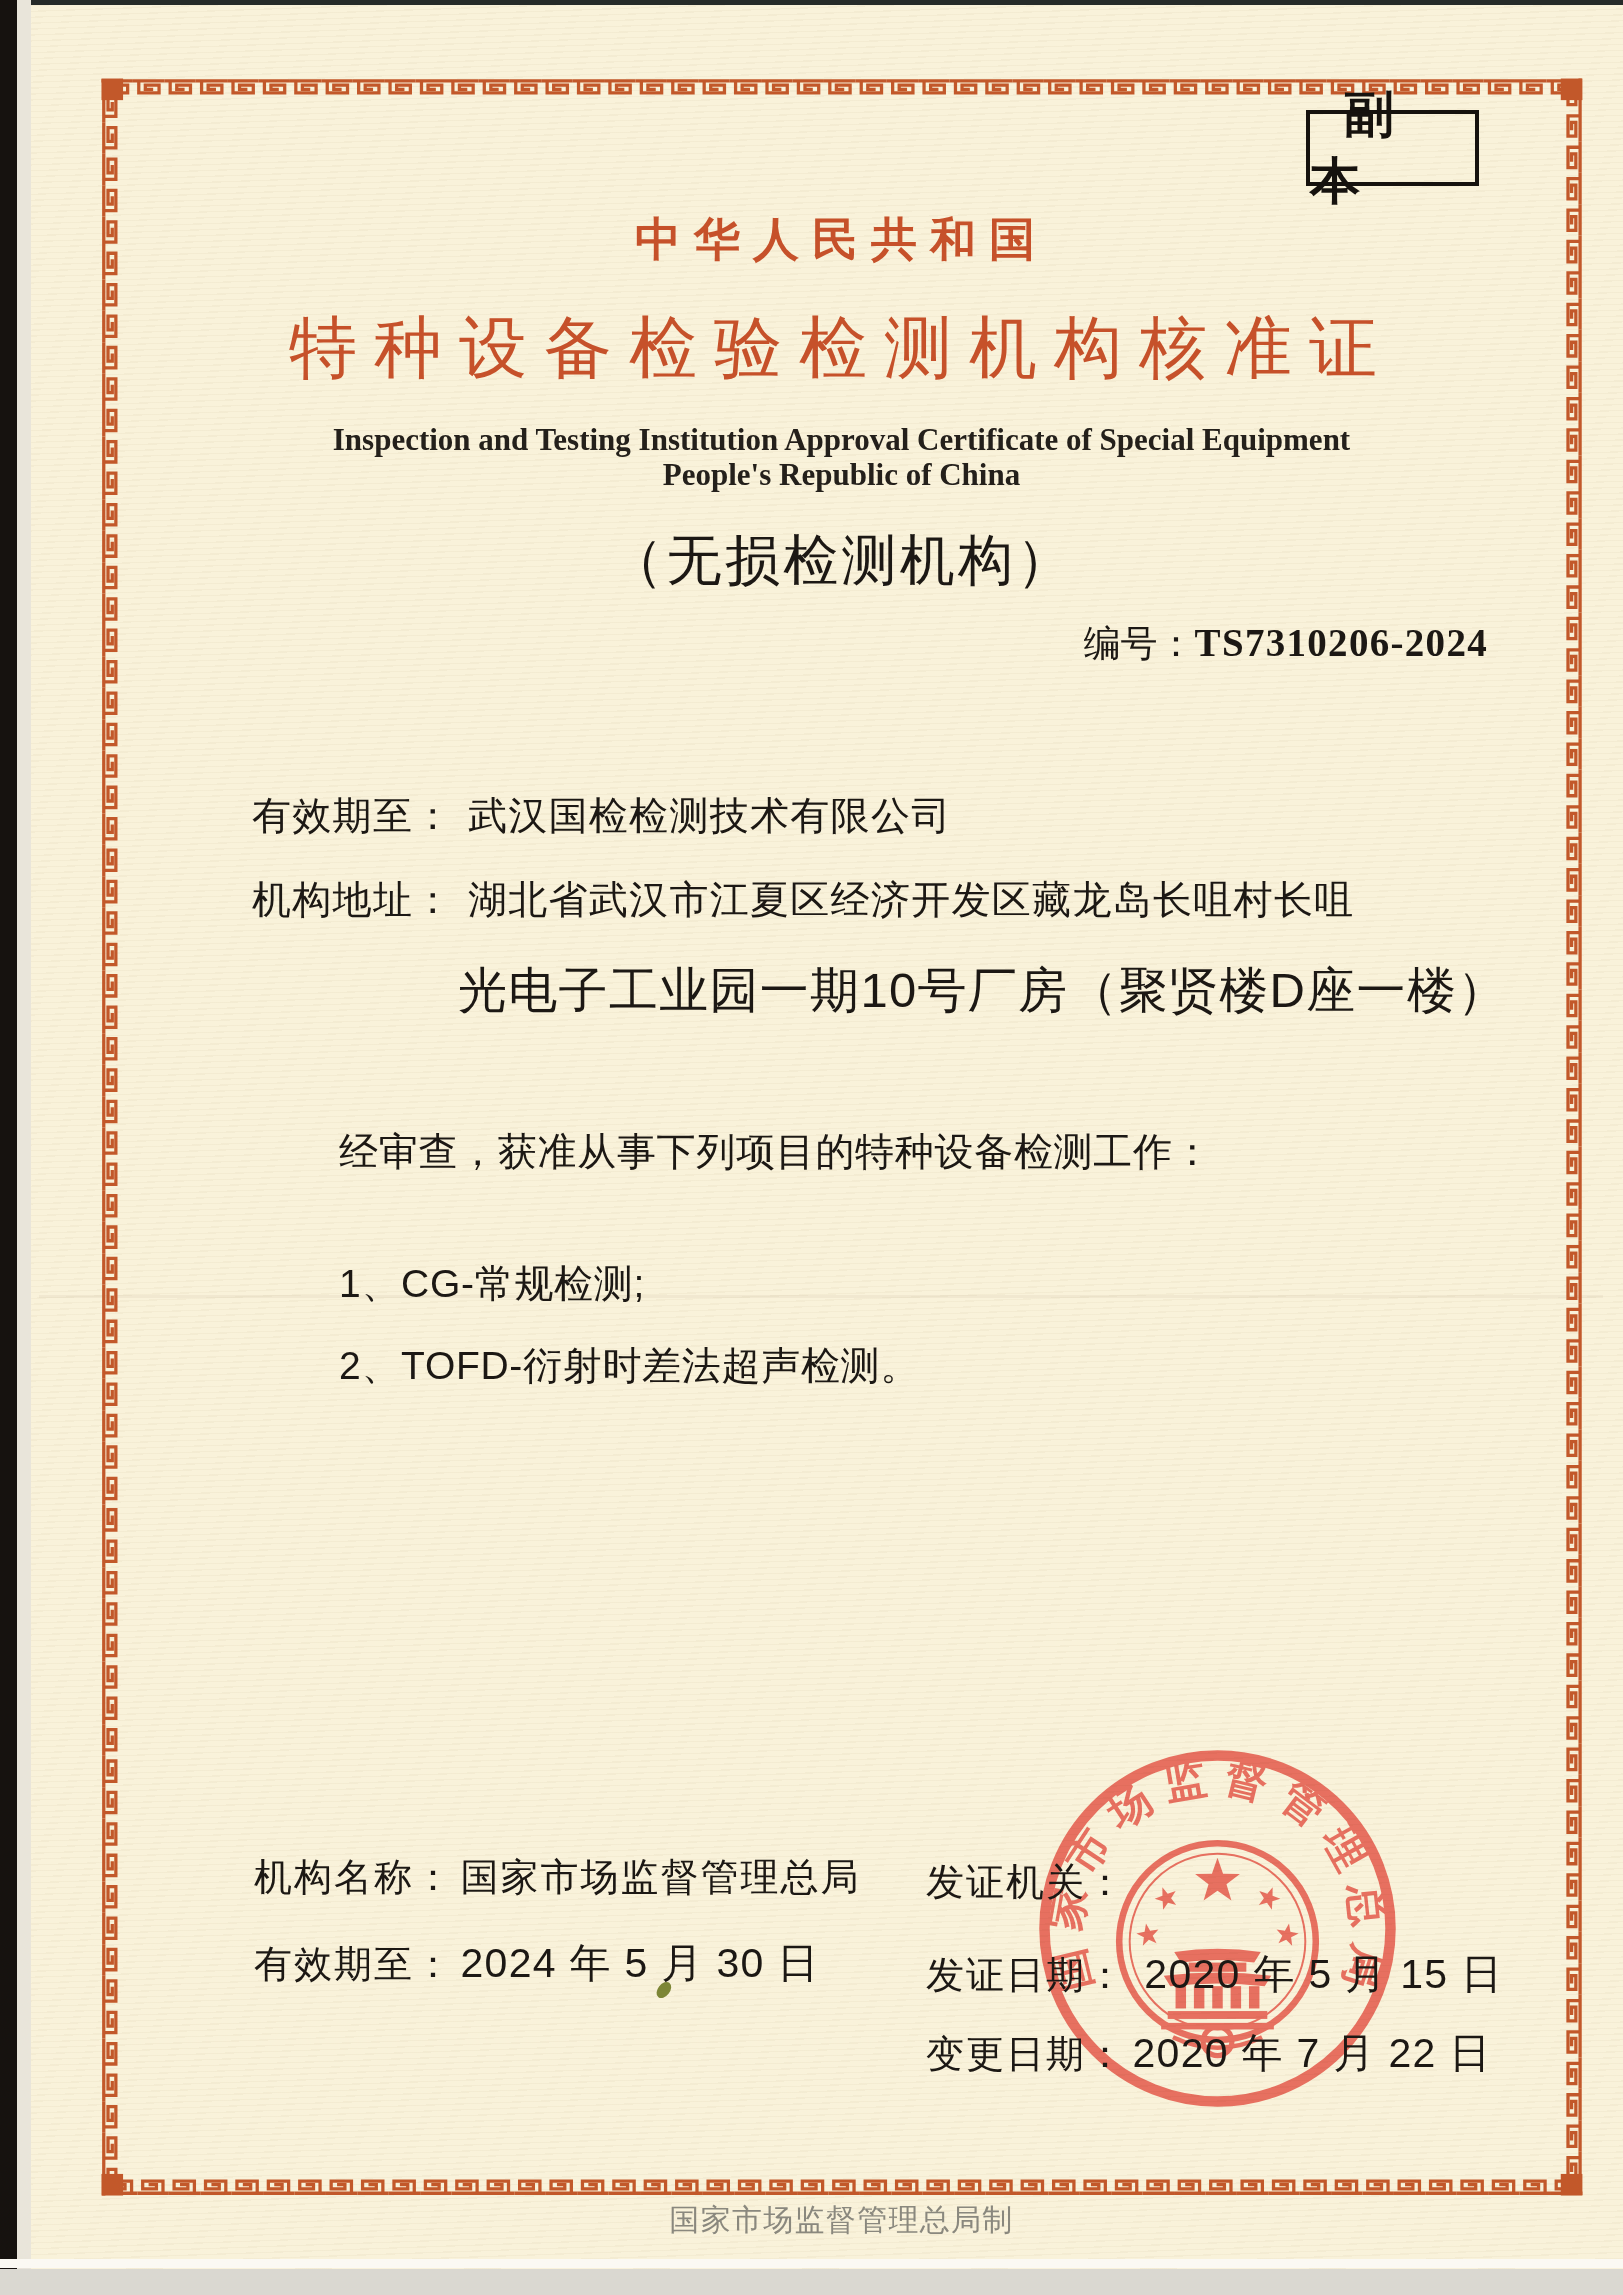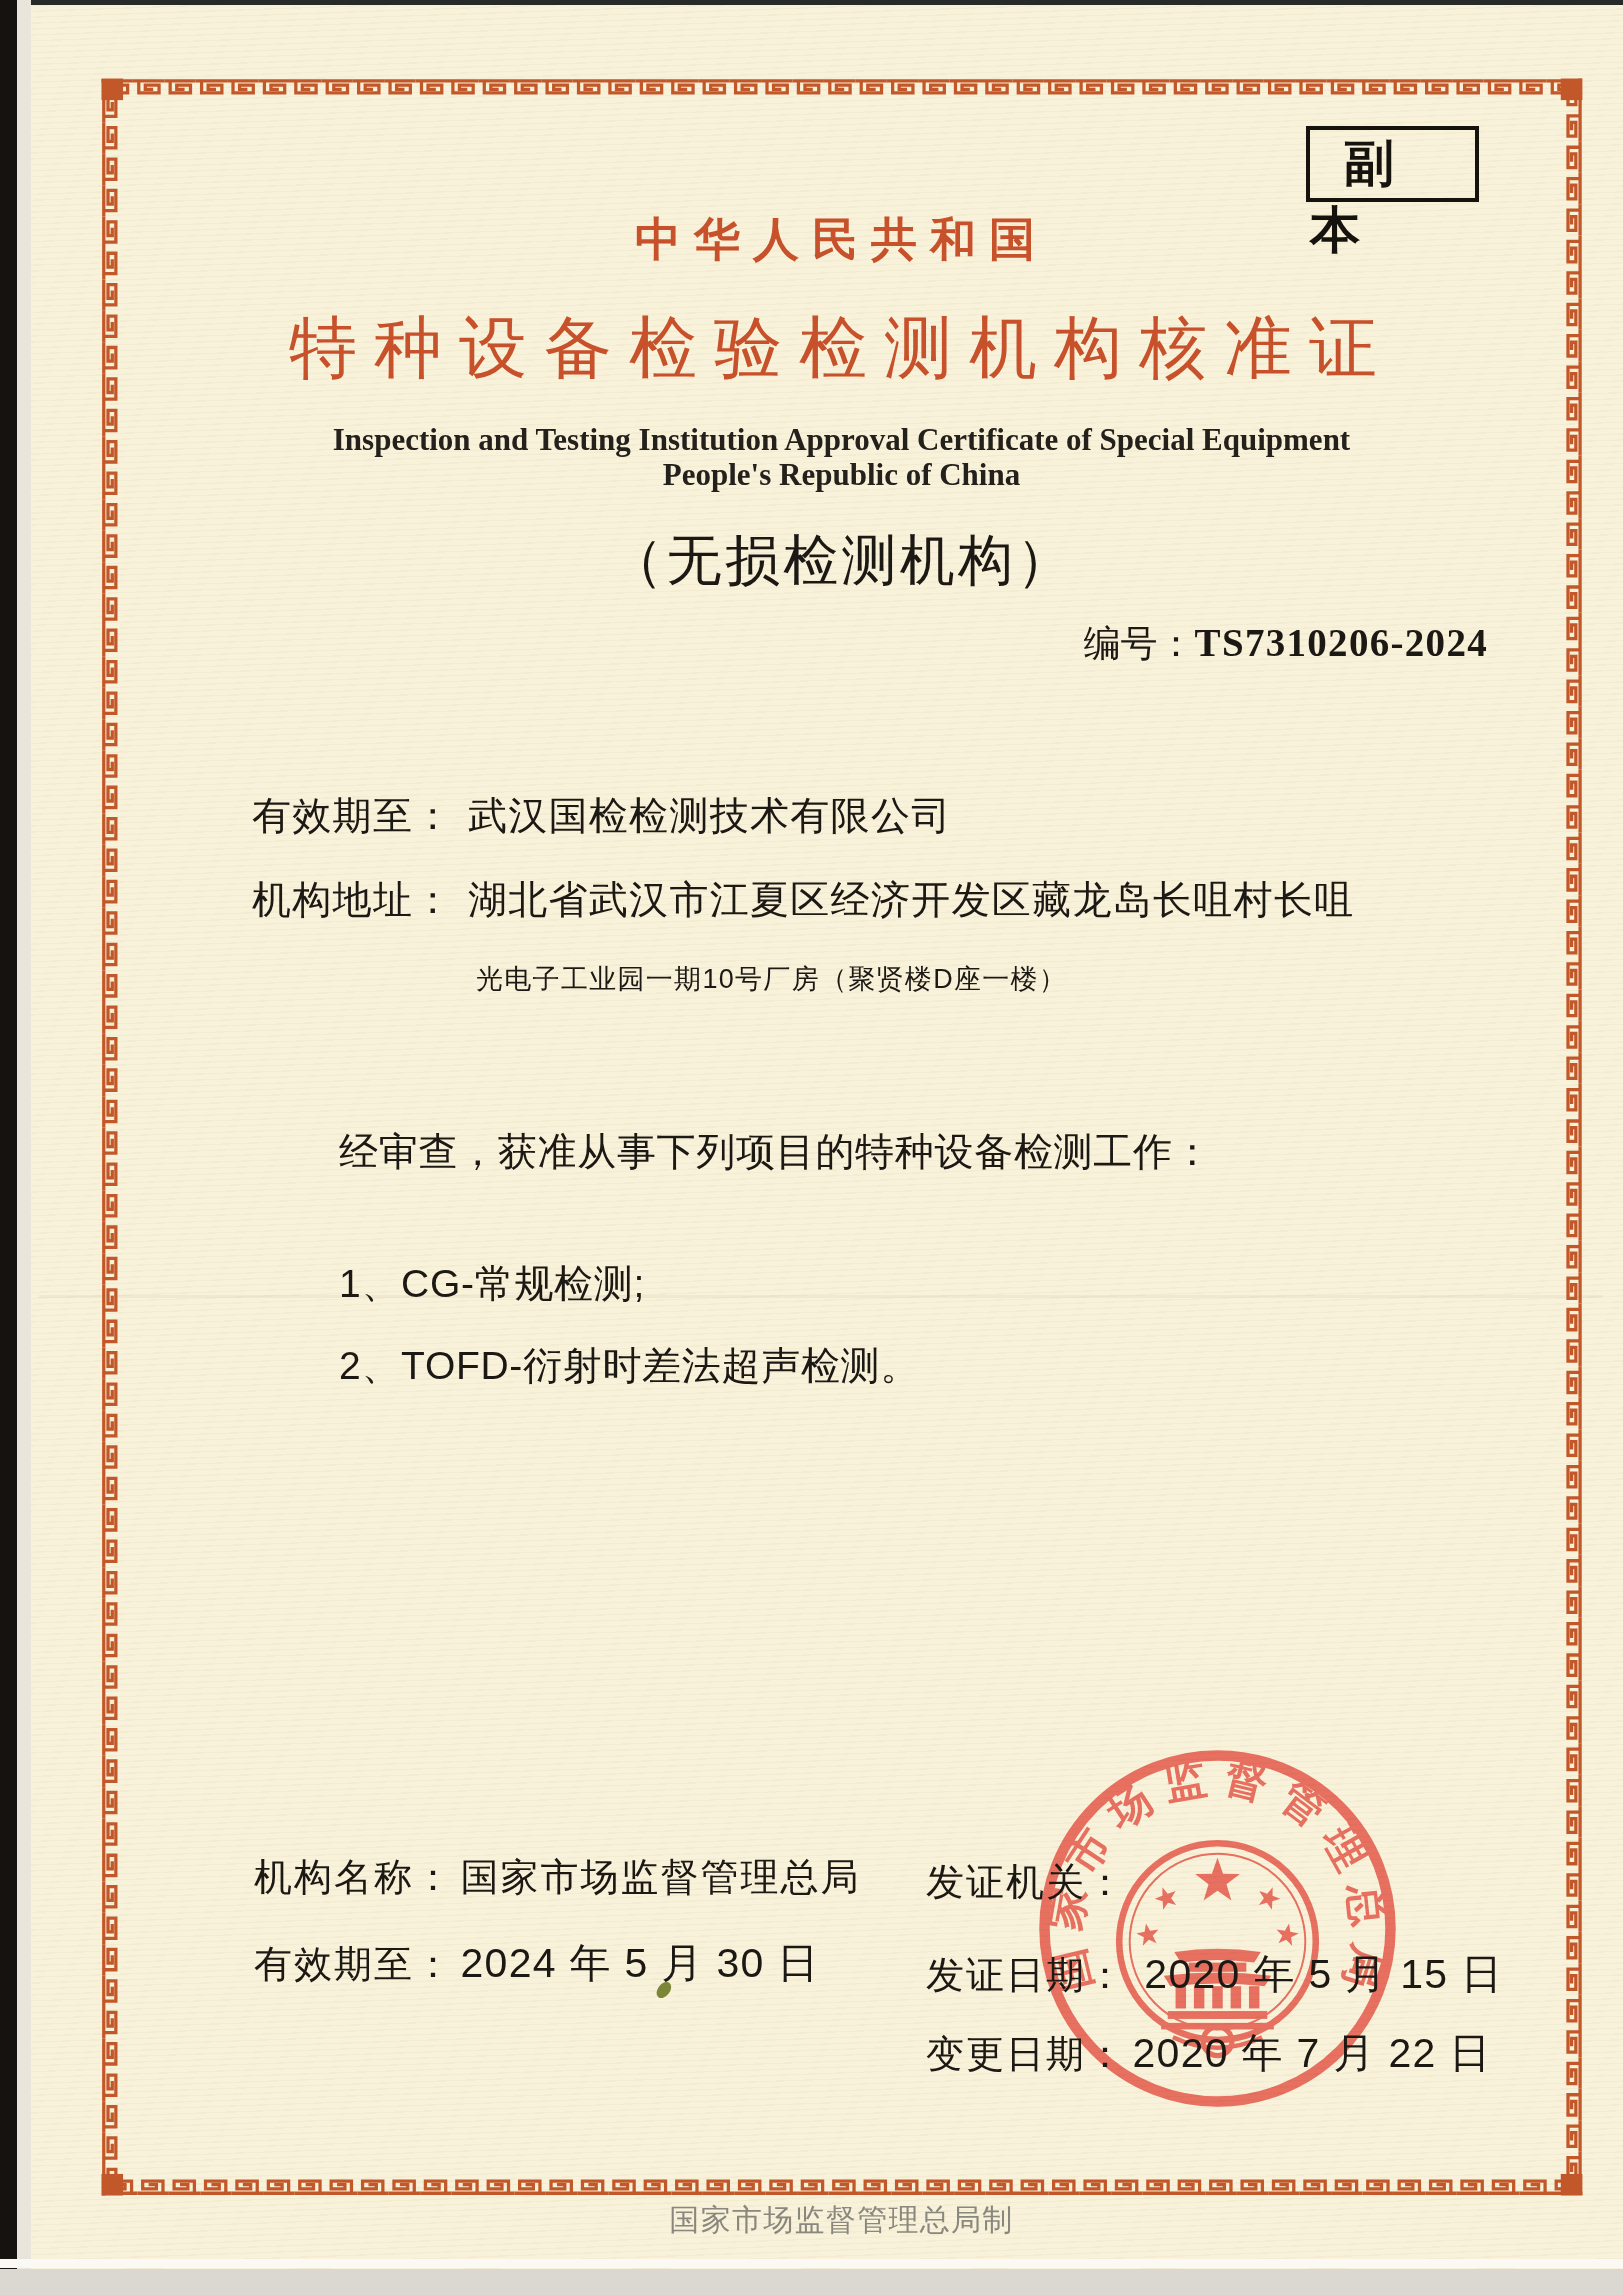--- a/index.html
+++ b/index.html
@@ -21,38 +21,38 @@
   .crease{position:absolute;left:39px;right:19.6px;top:1295px;height:2.6px;background:rgba(140,112,82,0.07);z-index:1;}
   .speck{position:absolute;left:658px;top:1981px;width:11.8px;height:17.7px;background:#6f7a23;border-radius:50%;transform:rotate(38deg);opacity:.9;z-index:4;}
 
   .frame-svg{position:absolute;left:0;top:0;z-index:1;}
   .seal-svg{position:absolute;left:1034px;top:1745px;z-index:2;opacity:.82;mix-blend-mode:multiply;}
 
   .txt{position:absolute;line-height:1;white-space:nowrap;z-index:3;}
   .centered{left:101px;width:1481px;text-align:center;}
 
   .stamp-box{
-    position:absolute;left:1306px;top:126px;width:165px;height:68px;
-    border:4.6px solid #16120e;display:flex;justify-content:center;
+    position:absolute;left:1306px;top:110px;width:165px;height:68px;
+    border:4.6px solid #16120e;display:flex;align-items:center;justify-content:center;
     z-index:3;
     font-family:Liberation Mono, monospace;
   }
   .stamp-box span{font-size:50px;font-weight:700;letter-spacing:34px;text-indent:34px;color:#16120e;}
 
   .title-cn1{top:216px;font-size:46px;font-weight:700;letter-spacing:13px;color:#c6512a;}
   .title-cn2{top:313px;font-size:68px;font-weight:400;letter-spacing:17px;color:#c6512a;}
   .title-en1{top:424px;font-size:31px;font-weight:700;font-family:"Liberation Serif",serif;color:#24201b;}
   .title-en2{top:459px;font-size:31px;font-weight:700;font-family:"Liberation Serif",serif;color:#24201b;}
   .subtitle{top:533px;font-size:55px;font-weight:500;letter-spacing:3.3px;color:#1c1814;}
   .serial{top:623px;right:135px;text-align:left;font-size:37px;}
   .serial .num{font-family:"Liberation Serif",serif;font-size:39px;font-weight:600;letter-spacing:1.3px;}
 
   .info-name{left:252px;top:796px;font-size:39px;letter-spacing:1.3px;}
   .info-addr1{left:252px;top:880px;font-size:39px;letter-spacing:1.3px;}
-  .info-addr2{left:476px;top:966px;font-size:27px;letter-spacing:1.3px;}
+  .info-addr2{left:458px;top:966px;font-size:49px;letter-spacing:1.3px;}
   .info-label{margin-right:14.4px;}
 
   .intro{left:339px;top:1132px;font-size:39px;letter-spacing:0.7px;}
   .item1{left:339px;top:1264px;font-size:39px;letter-spacing:0.7px;}
   .item2{left:339px;top:1346px;font-size:39px;letter-spacing:0.7px;}
 
   .line-appr{left:254px;top:1858px;font-size:38px;letter-spacing:2px;}
   .line-valid{left:254px;top:1943px;font-size:38px;letter-spacing:2px;}
   .line-issuer{left:926px;top:1863px;font-size:38px;letter-spacing:2px;}
   .line-issued{left:926px;top:1954px;font-size:38px;letter-spacing:2px;}

